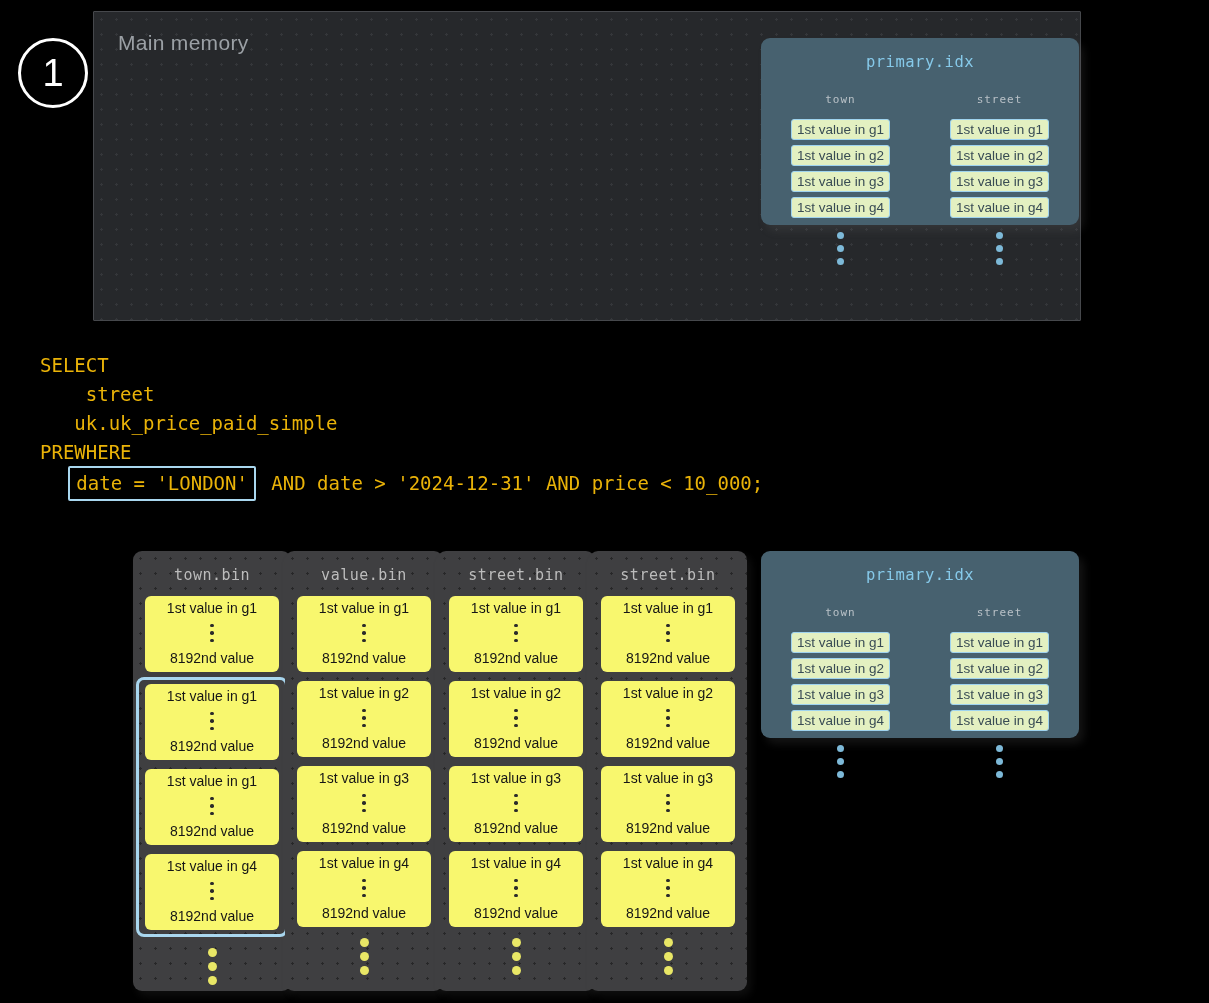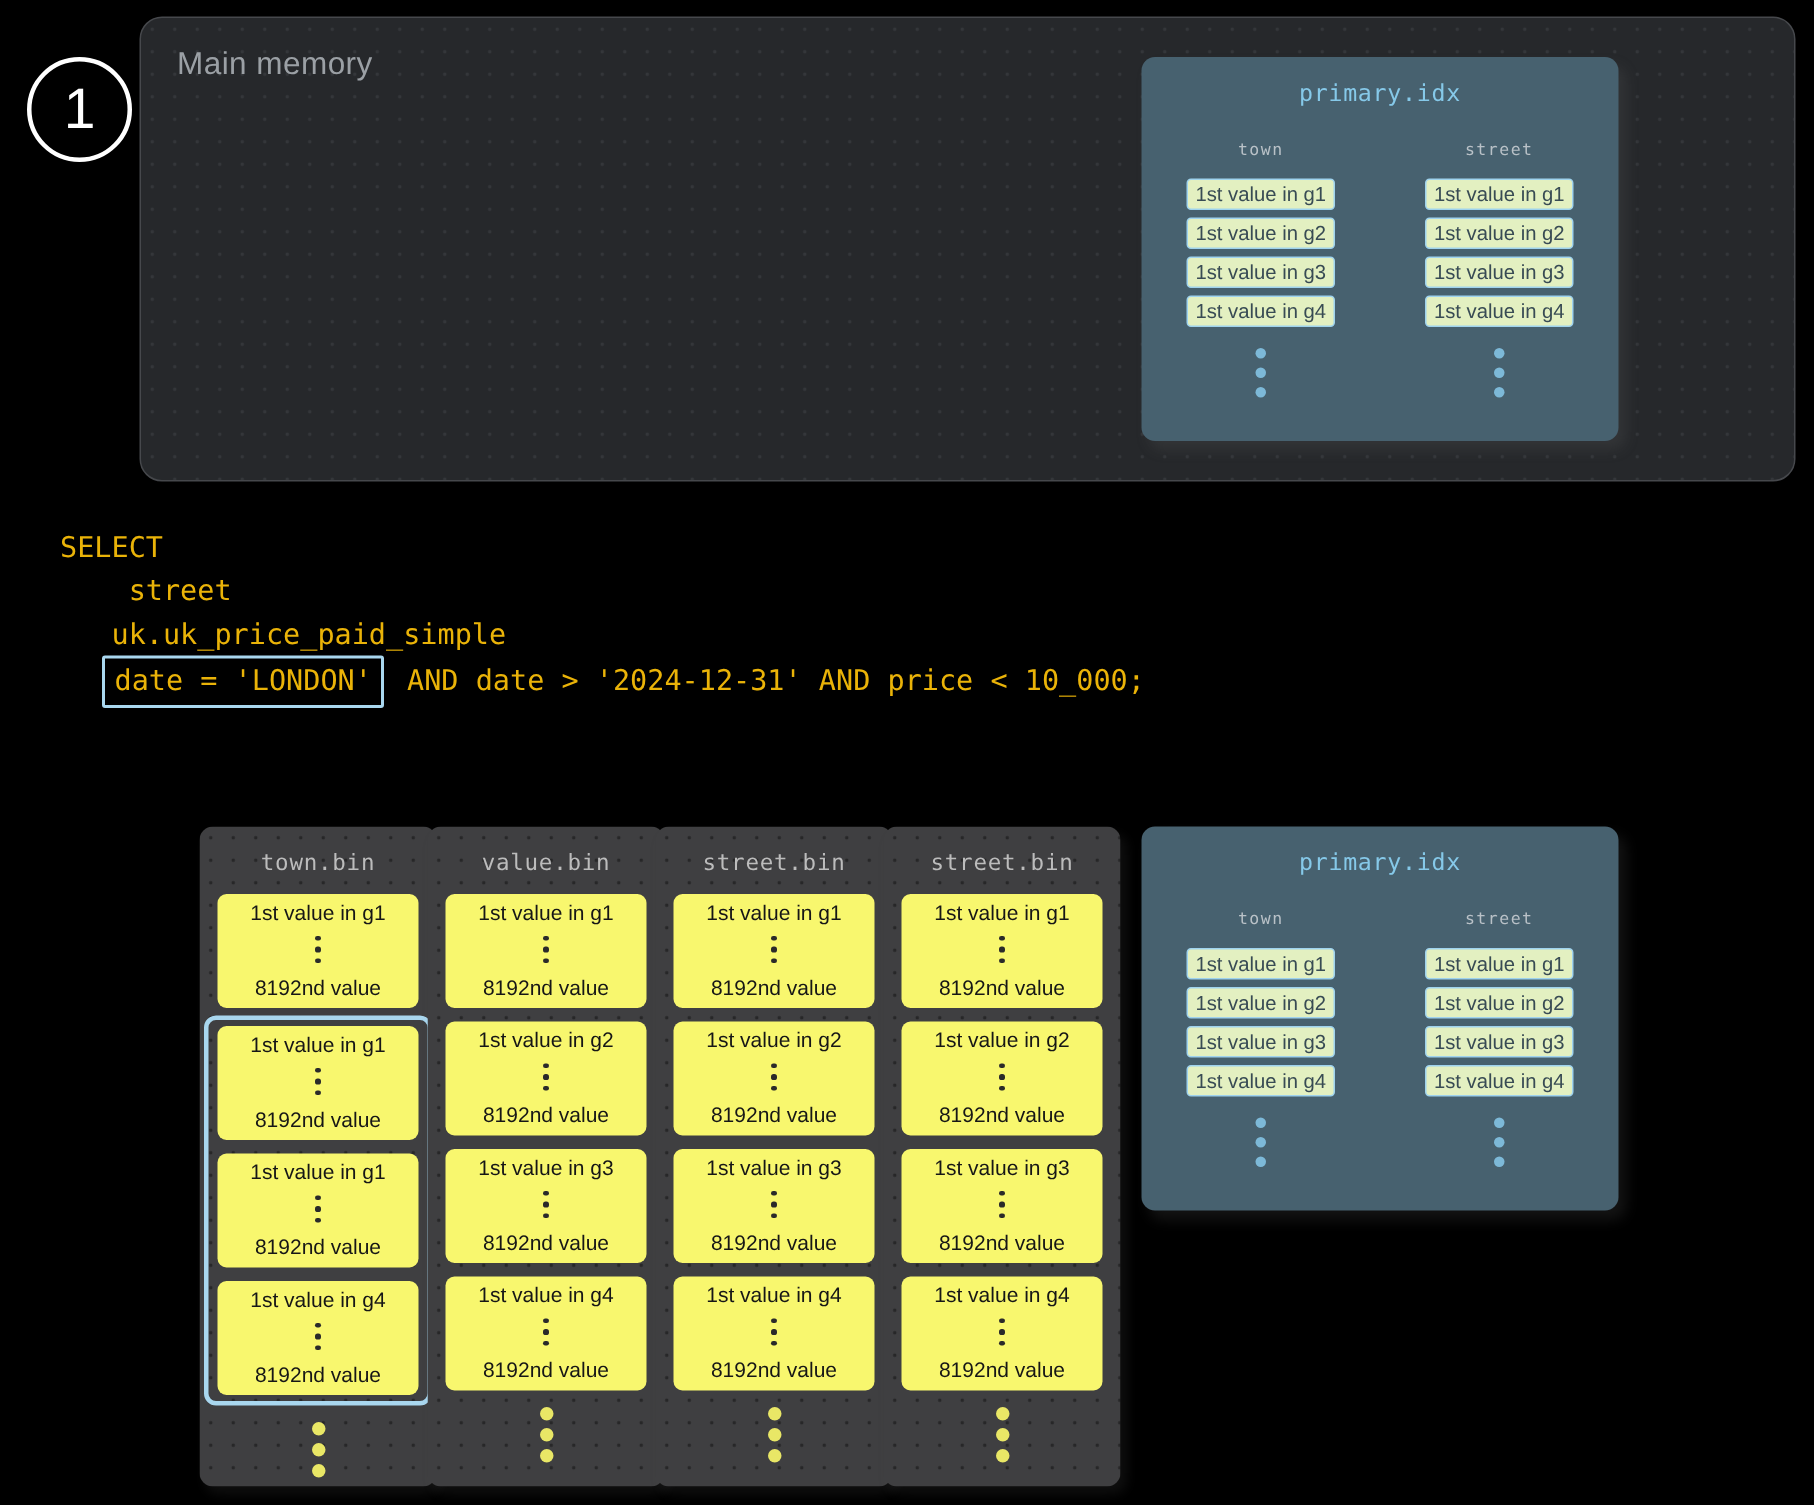--- a/index.html
+++ b/index.html
@@ -13,34 +13,34 @@
   
   .step-badge{
     position:absolute;left:18px;top:38px;width:64px;height:64px;
     border:3.5px solid #fff;border-radius:50%;
     display:flex;align-items:center;justify-content:center;
     color:#fff;font-size:38px;font-weight:400;
   }
 
   
   .main-memory{
-    position:absolute;left:93px;top:11px;width:1104px;height:310px;
+    position:absolute;left:93px;top:11px;width:988px;height:310px;
     background-color:#26282b;
     background-image:radial-gradient(rgba(70,72,76,.45) 1px,transparent 1.4px);
     background-size:15px 15px;
-    border:1px solid #46484c;border-radius:15px;box-sizing:border-box;
+    border:1px solid #46484c;border-radius:1px;box-sizing:border-box;
   }
   .main-memory-label{
     position:absolute;left:24px;top:19px;
     color:#9ba0a5;font-size:21px;letter-spacing:.3px;
   }
 
   
   .pcard{
-    position:absolute;width:318px;height:256px;
+    position:absolute;width:318px;height:187px;
     background:#47616f;border-radius:9px;
     box-shadow:5px 6px 9px rgba(110,110,110,.18);
   }
   .pcard-top{left:761px;top:38px;}
   .pcard-bottom{left:761px;top:551px;}
   .ptitle{
     text-align:center;padding-top:15px;
     font-size:15.5px;color:#86c9e9;letter-spacing:.5px;
   }
   .pcols{display:flex;margin-top:22px;}
@@ -138,20 +138,21 @@
           <i></i>
         </div>
     </div>
   </div>
 </div>
 
 <div class="sql mono">
   <pre>SELECT</pre>
   <pre>    street</pre>
   <pre>   uk.uk_price_paid_simple</pre>
+  <pre>PREWHERE</pre>
   <pre><span>   </span><span class="hl">date = 'LONDON'</span><span> AND date &gt; '2024-12-31' AND price &lt; 10_000;</span></pre>
 </div>
 
 <div class="bincard" style="left:133px;">
   <div class="bin-header mono">town.bin</div>
   <div class="bin-blocks">
     <div class="gblock">
       <div class="gtop">1st value in g1</div>
       <div class="gdots">
           <i></i>

